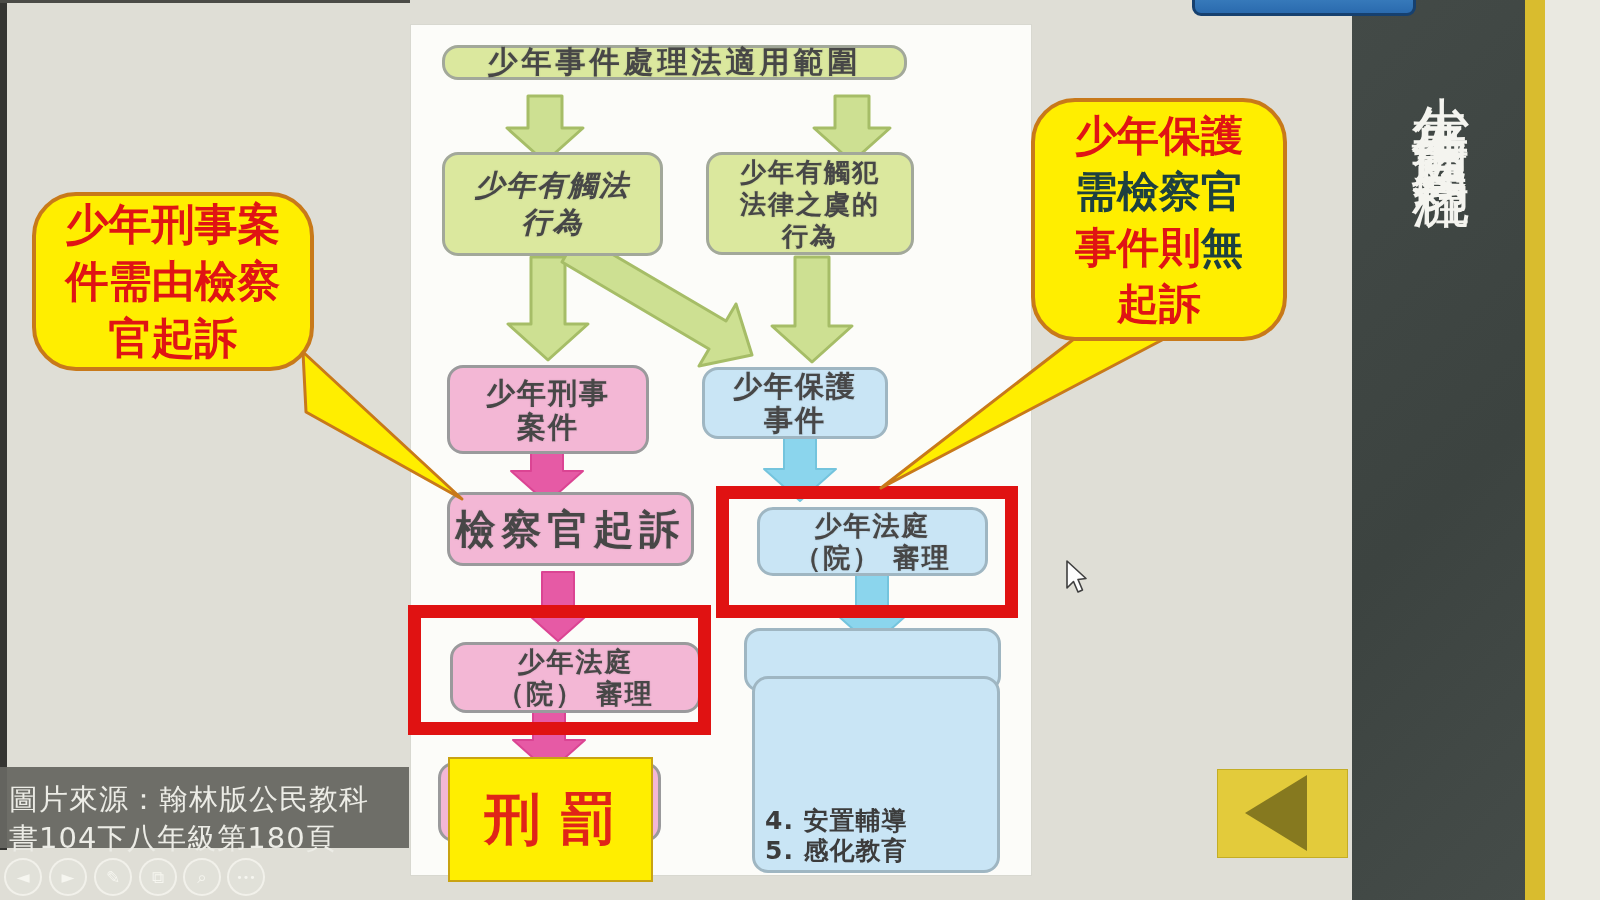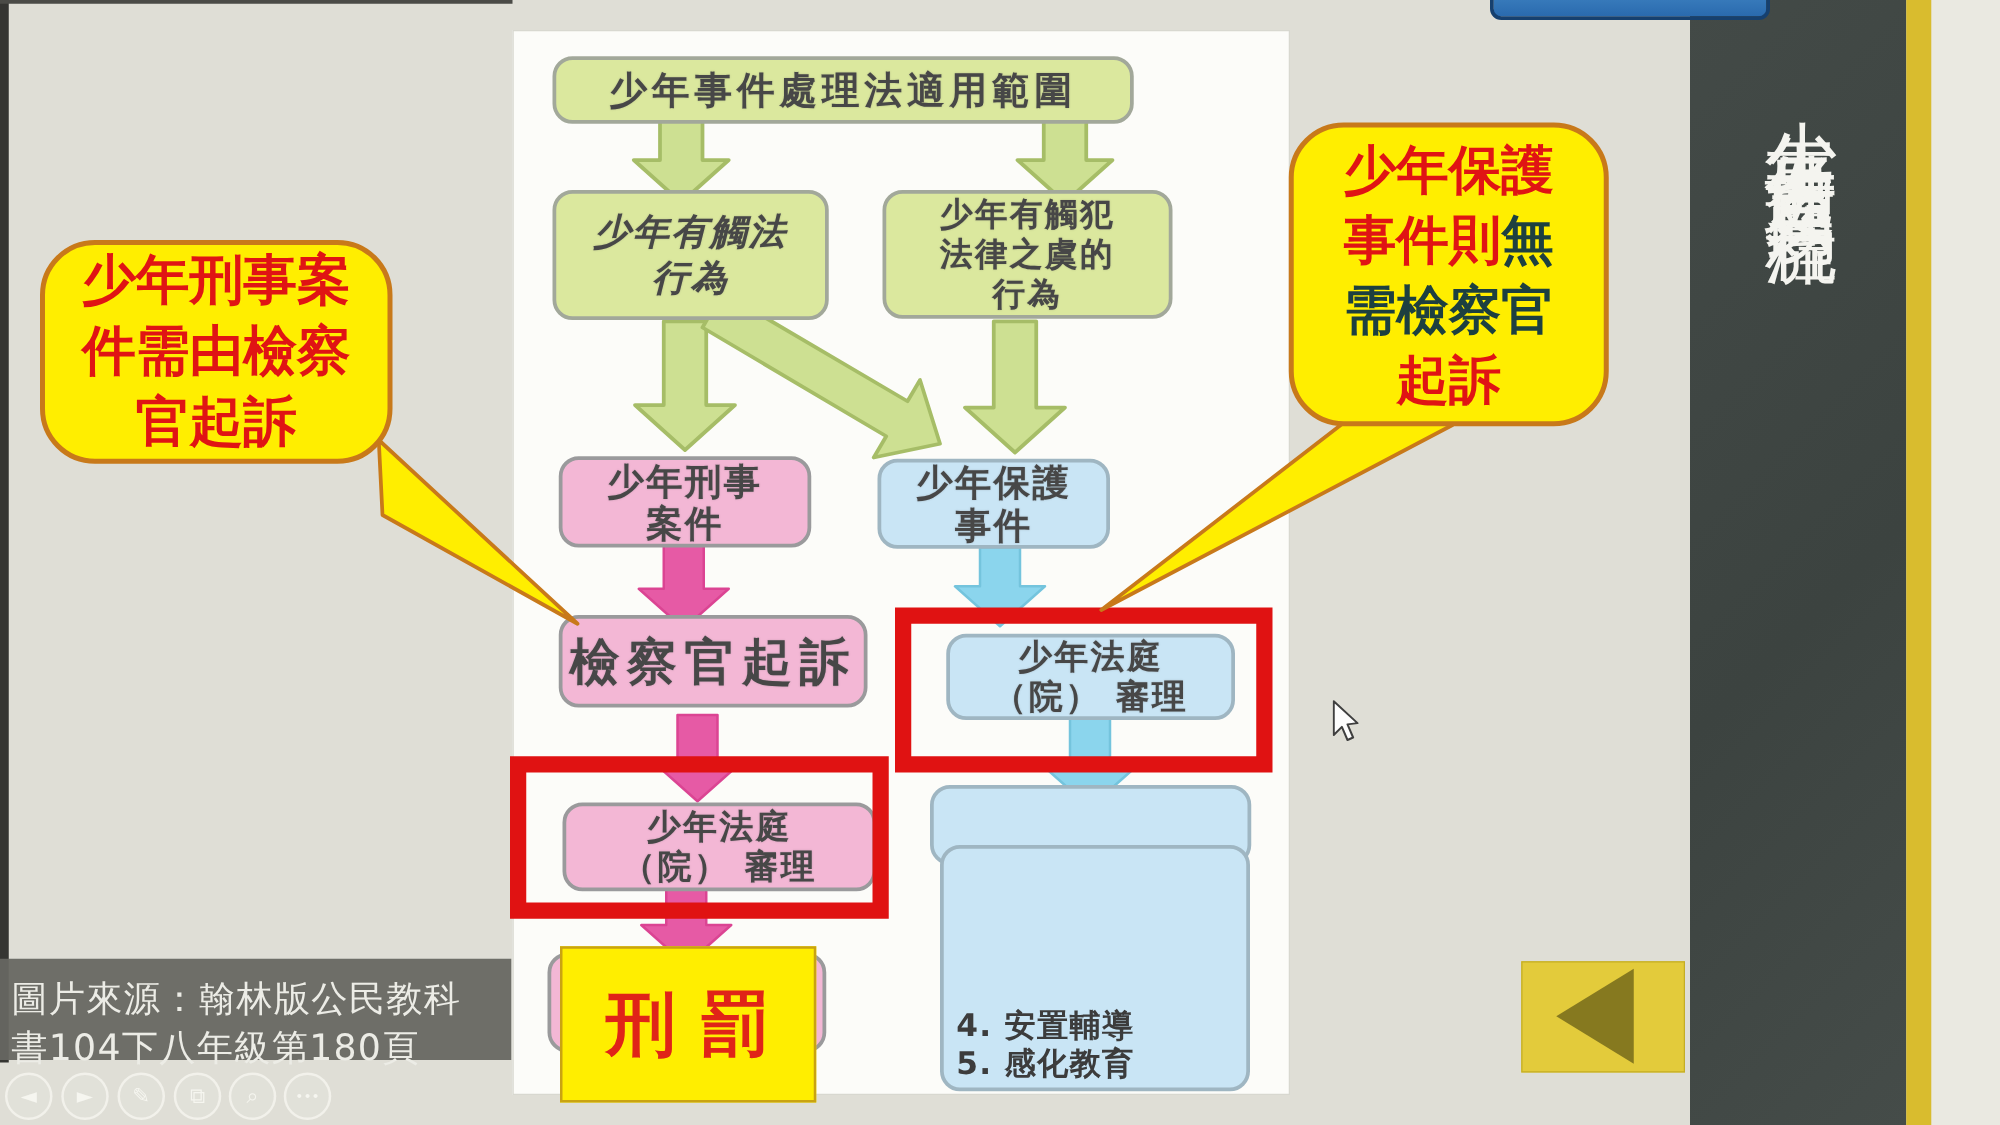--- a/index.html
+++ b/index.html
@@ -88,36 +88,36 @@
       <polygon points="856,574 888,574 888,614 908,614 872,646 836,614 856,614"></polygon>
     </g>
   </svg>
 
   <div class="abs box pink" style="left:438px;top:762px;width:223px;height:80px;"></div>
   <div class="abs box blue" style="left:744px;top:628px;width:257px;height:64px;"></div>
   <div class="abs box blue" style="left:752px;top:676px;width:248px;height:197px;"></div>
   <div class="abs listrow" style="left:765px;top:806px;width:225px;">4. 安置輔導</div>
   <div class="abs listrow" style="left:765px;top:836px;width:225px;">5. 感化教育</div>
 
-  <div class="abs box green" style="left:442px;top:45px;width:465px;height:54px;font-size:30px;letter-spacing:4px;">
+  <div class="abs box green" style="left:442px;top:45px;width:465px;height:35px;font-size:30px;letter-spacing:4px;">
     <span class="l">少年事件處理法適用範圍</span>
   </div>
 
   <div class="abs box green" style="left:442px;top:152px;width:221px;height:104px;font-size:29px;line-height:37px;font-style:italic;">
     <span class="l">少年有觸法</span>
     <span class="l">行為</span>
   </div>
 
-  <div class="abs box green" style="left:706px;top:152px;width:232px;height:103px;font-size:26px;line-height:32px;">
+  <div class="abs box green" style="left:706px;top:152px;width:208px;height:103px;font-size:26px;line-height:32px;">
     <span class="l">少年有觸犯</span>
     <span class="l">法律之虞的</span>
     <span class="l">行為</span>
   </div>
 
-  <div class="abs box pink" style="left:447px;top:365px;width:202px;height:73px;font-size:29px;line-height:34px;">
+  <div class="abs box pink" style="left:447px;top:365px;width:202px;height:89px;font-size:29px;line-height:34px;">
     <span class="l">少年刑事</span>
     <span class="l">案件</span>
   </div>
 
   <div class="abs box blue" style="left:702px;top:367px;width:186px;height:72px;font-size:29px;line-height:34px;">
     <span class="l">少年保護</span>
     <span class="l">事件</span>
   </div>
 
   <div class="abs box pink" style="left:447px;top:492px;width:247px;height:74px;font-size:40px;letter-spacing:6px;">
@@ -147,22 +147,22 @@
   </svg>
 
   <div class="abs bubble" style="left:32px;top:192px;width:282px;height:179px;">
     <span class="l">少年刑事案</span>
     <span class="l">件需由檢察</span>
     <span class="l">官起訴</span>
   </div>
 
   <div class="abs bubble" style="left:1031px;top:98px;width:256px;height:243px;font-size:42px;line-height:56px;">
     <span class="l">少年保護</span>
+    <span class="l dark">需檢察官</span>
     <span class="l"><span>事件則</span><span class="dark">無</span></span>
-    <span class="l dark">需檢察官</span>
     <span class="l">起訴</span>
   </div>
 
   <div class="abs src" style="left:0;top:767px;width:409px;height:81px;">
     <span class="l">圖片來源：翰林版公民教科</span>
     <span class="l">書104下八年級第180頁</span>
   </div>
 
   <div class="abs circle" style="left:4px;top:858px;">
       <span>◄</span>

